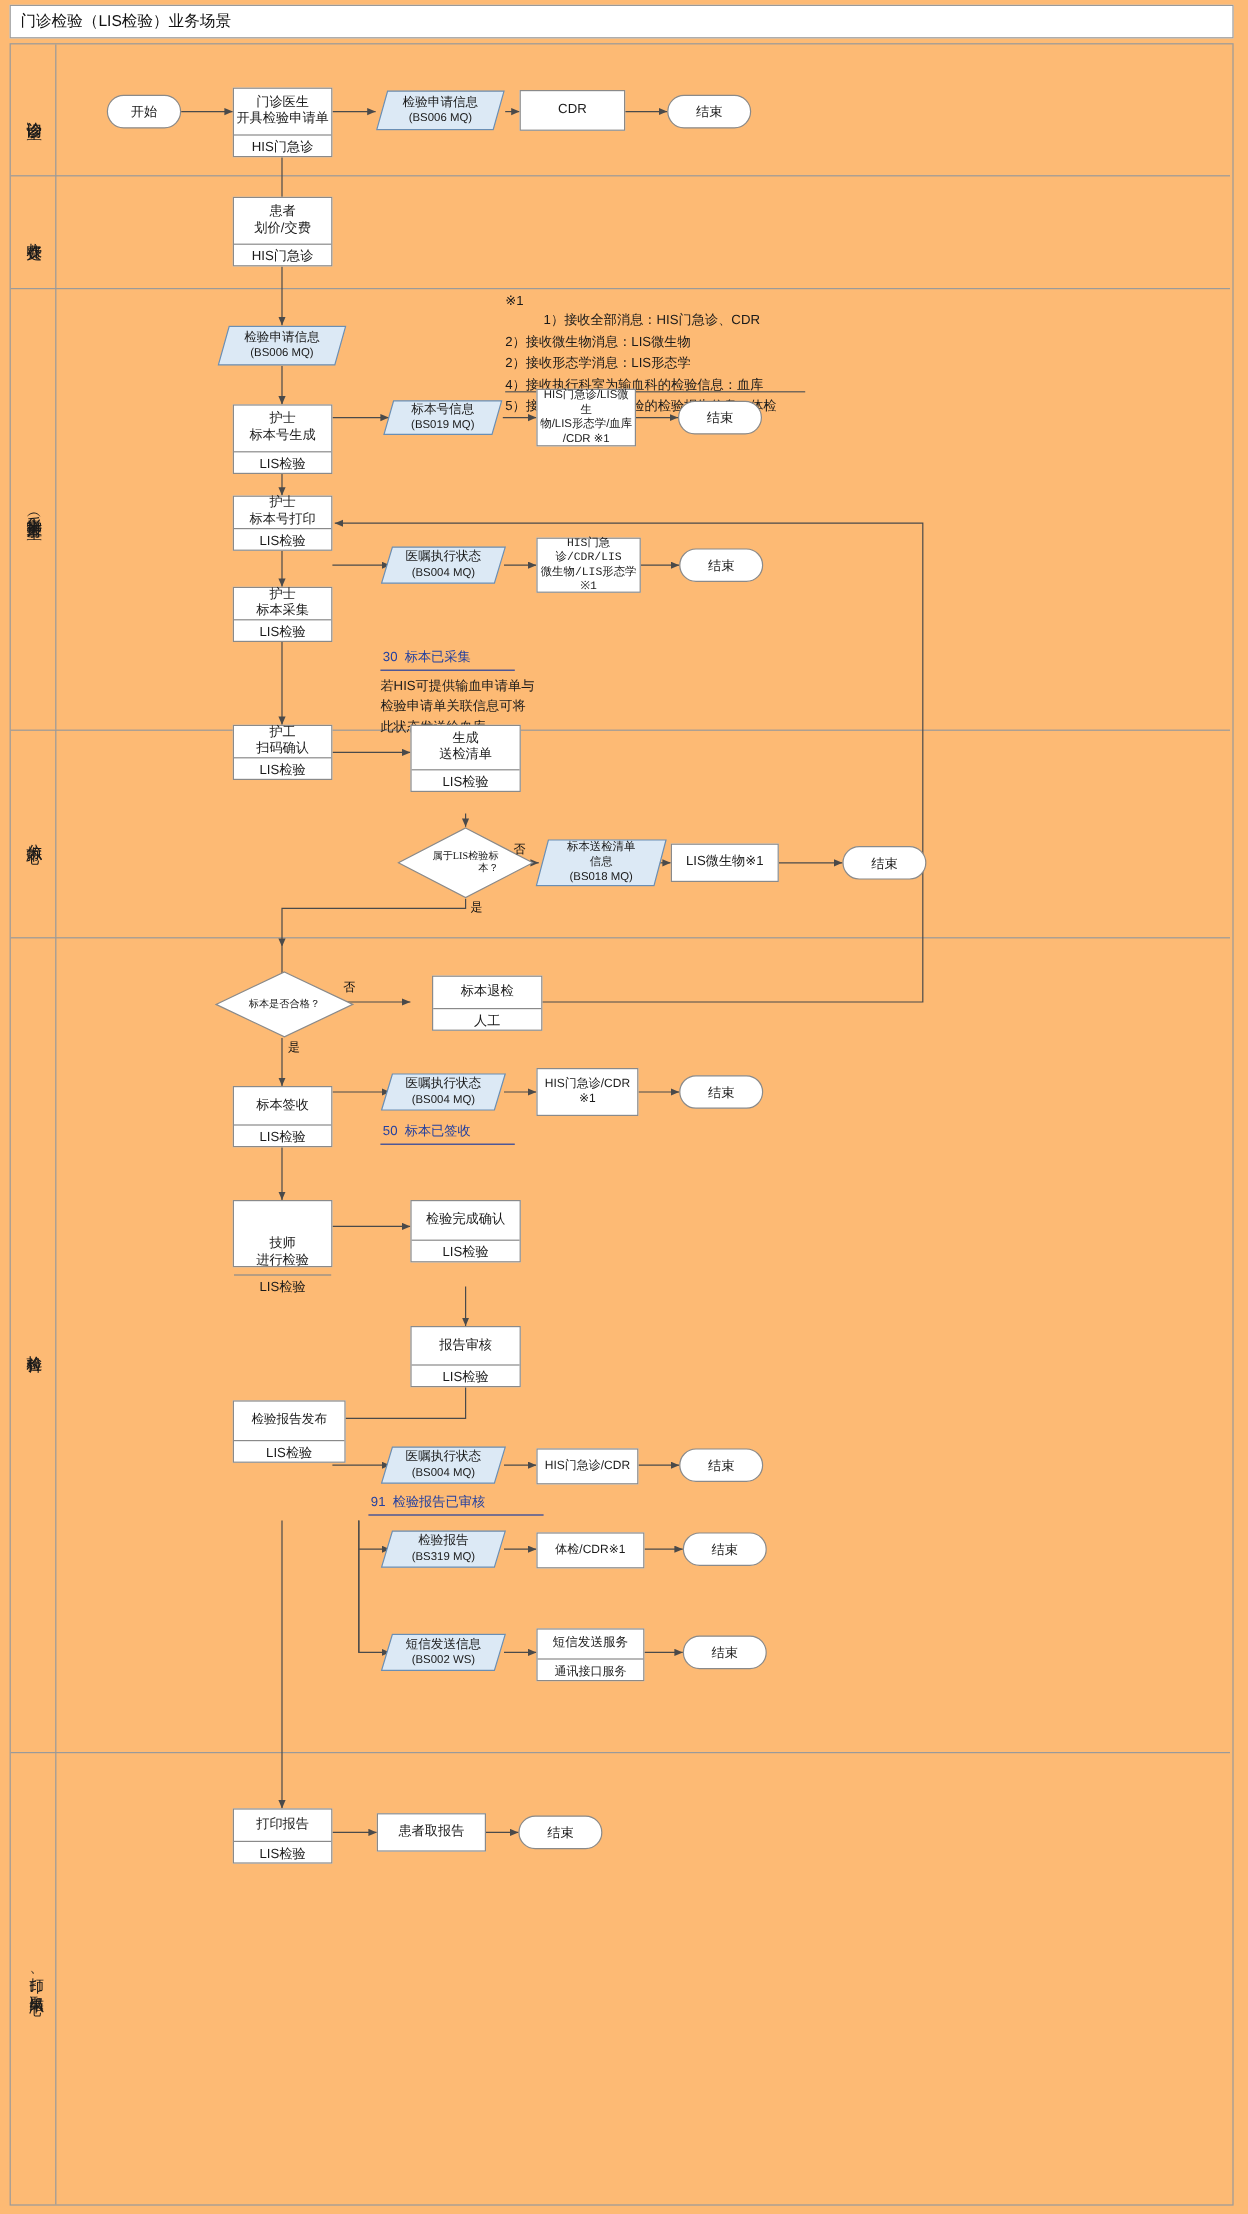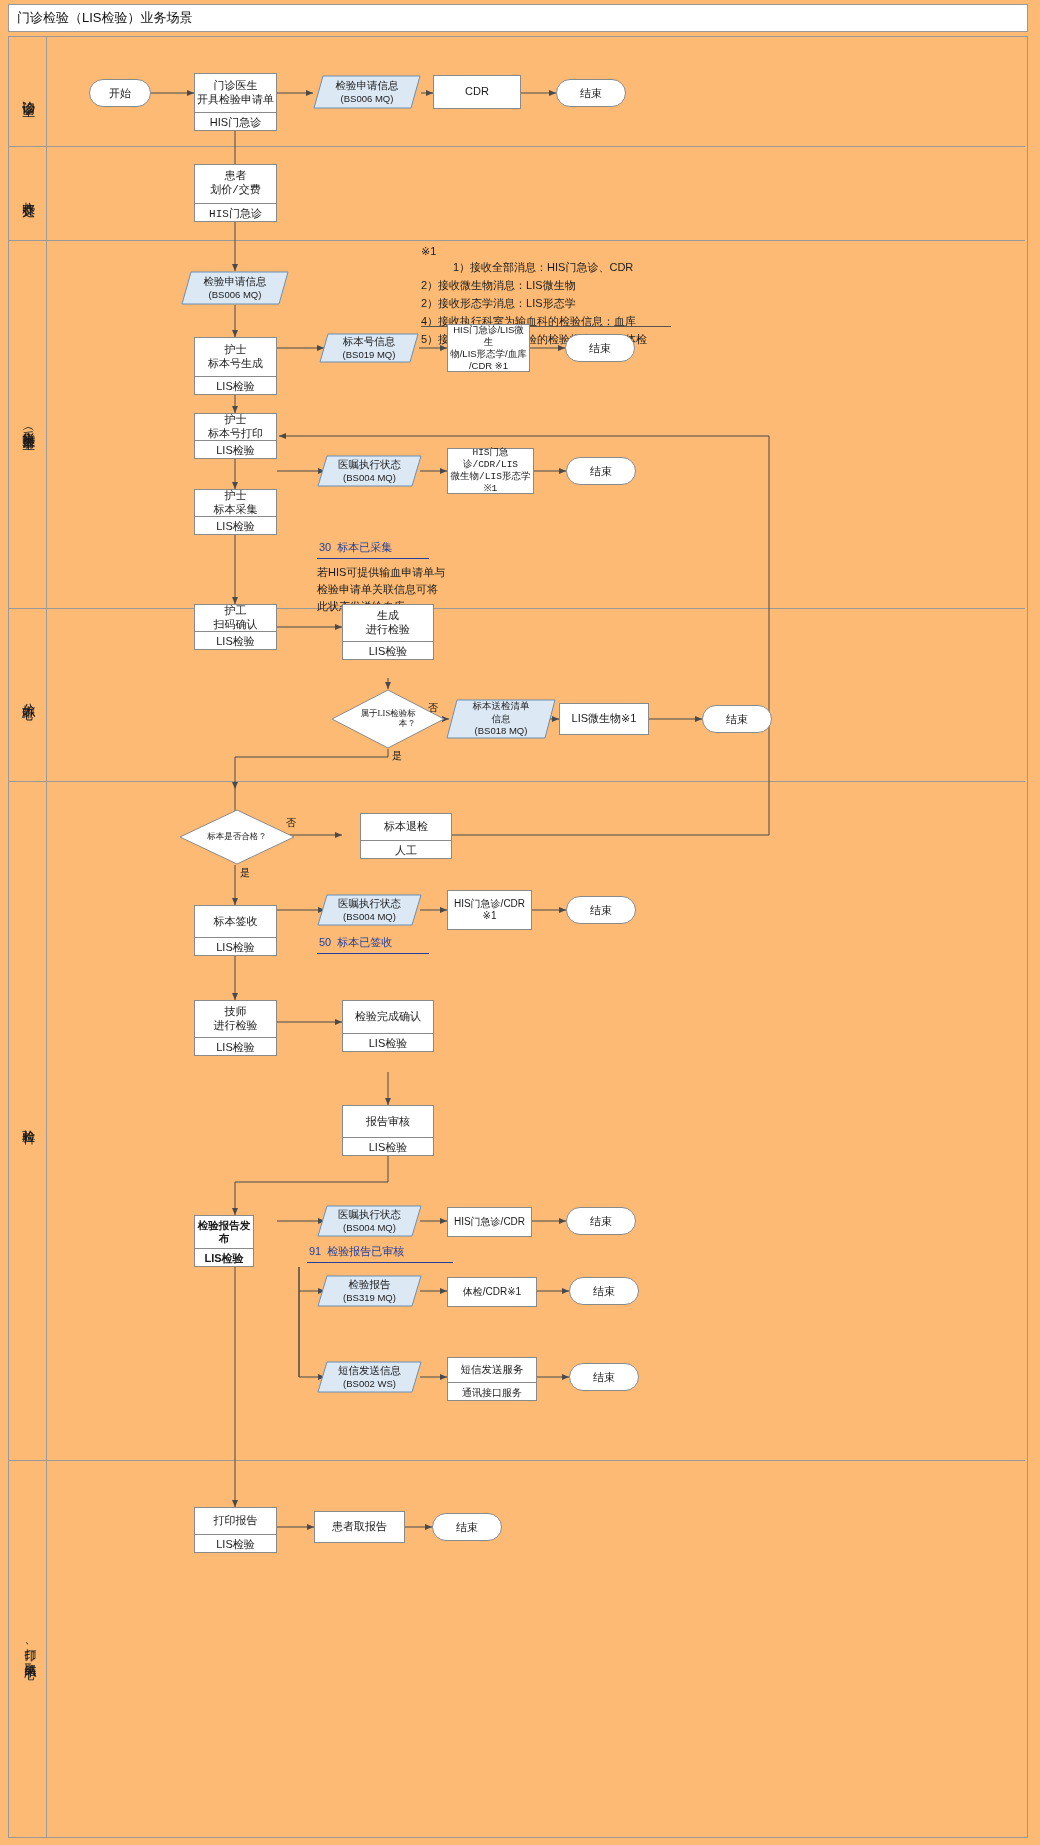--- a/index.html
+++ b/index.html
@@ -206,21 +206,21 @@
     </div>
 
     <div class="node proc" style="left:424px;top:38px;width:88px;height:34px;">
       <div class="body" style="height:32px;">CDR</div>
     </div>
 
     <div class="node term" style="left:547px;top:42px;width:70px;height:28px;">
       <span>结束</span>
     </div>
 
-    <div class="node proc" style="left:185px;top:127px;width:83px;height:58px;font-family:Liberation Mono, monospace;">
+    <div class="node proc" style="left:185px;top:127px;width:83px;height:58px;">
       <div class="body" style="height:38px;white-space:pre-line;">患者
 划价/交费</div>
       <div class="sys">HIS门急诊</div>
     </div>
 
     <div class="msg" style="left:172px;top:234px;width:108px;height:34px;">
       <svg width="108" height="34">
           <polygon points="10,1 107,1 98,33 1,33" fill="#dce9f5" stroke="#6a8fb5" stroke-width="1"></polygon>
         </svg>
       <div class="txt">
@@ -304,21 +304,21 @@
 此状态发送给血库</div>
 
     <div class="node proc" style="left:185px;top:567px;width:83px;height:46px;">
       <div class="body" style="height:26px;white-space:pre-line;">护工
 扫码确认</div>
       <div class="sys">LIS检验</div>
     </div>
 
     <div class="node proc" style="left:333px;top:567px;width:92px;height:56px;">
       <div class="body" style="height:36px;white-space:pre-line;">生成
-进行检验</div>
+送检清单</div>
       <div class="sys">LIS检验</div>
     </div>
 
     <div class="dec" style="left:322px;top:652px;width:114px;height:60px;">
       <svg width="114" height="60">
           <polygon points="57,1 113,30 57,59 1,30" fill="#fff" stroke="#8a8a8a" stroke-width="1"></polygon>
         </svg>
       <div class="txt" style="white-space:pre-line;">属于LIS检验标
 本？</div>
     </div>
@@ -381,36 +381,36 @@
     <div class="node term" style="left:557px;top:859px;width:70px;height:28px;">
       <span>结束</span>
     </div>
 
     <div class="note-blue" style="left:310px;top:898px;">
       <span class="num">50</span><span>标本已签收</span>
     </div>
     <div class="blue-underline" style="left:308px;top:916px;width:112px;"></div>
 
     <div class="node proc" style="left:185px;top:963px;width:83px;height:56px;">
-      <div class="body" style="height:36px;white-space:pre-line;">技师
+      <div class="body" style="height:36px;white-space:pre-line;margin-top:25px;">技师
 进行检验</div>
       <div class="sys">LIS检验</div>
     </div>
 
     <div class="node proc" style="left:333px;top:963px;width:92px;height:52px;">
       <div class="body" style="height:32px;">检验完成确认</div>
       <div class="sys">LIS检验</div>
     </div>
 
     <div class="node proc" style="left:333px;top:1068px;width:92px;height:51px;">
       <div class="body" style="height:31px;">报告审核</div>
       <div class="sys">LIS检验</div>
     </div>
 
-    <div class="node proc" style="left:185px;top:1178px;width:60px;height:52px;font-weight:bold;">
+    <div class="node proc" style="left:185px;top:1130px;width:94px;height:52px;">
       <div class="body" style="height:32px;font-size:10.5px;">检验报告发布</div>
       <div class="sys">LIS检验</div>
     </div>
 
     <div class="msg" style="left:308px;top:1168px;width:105px;height:32px;">
       <svg width="105" height="32">
           <polygon points="10,1 104,1 95,31 1,31" fill="#dce9f5" stroke="#6a8fb5" stroke-width="1"></polygon>
         </svg>
       <div class="txt">
         <div class="l1">医嘱执行状态</div>

